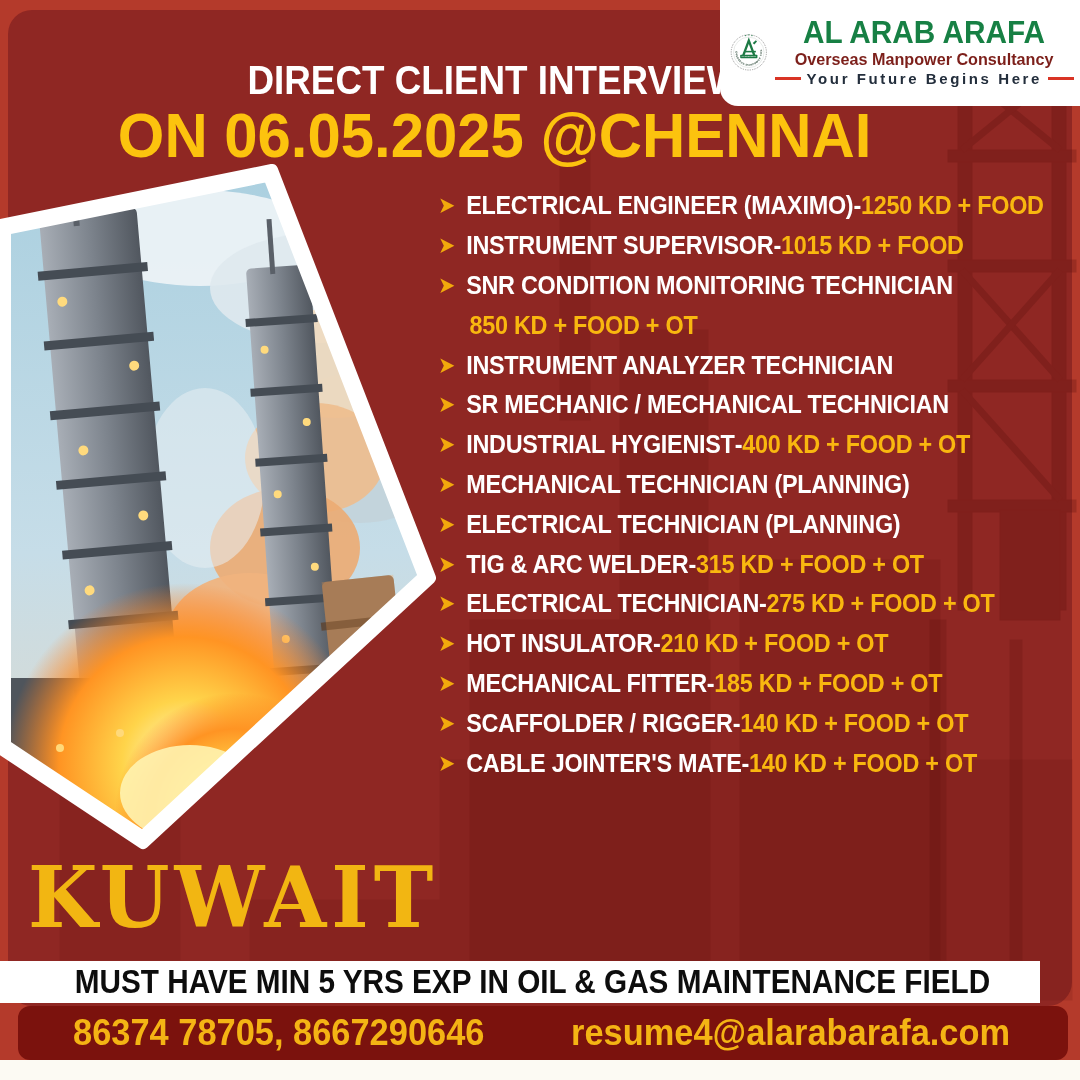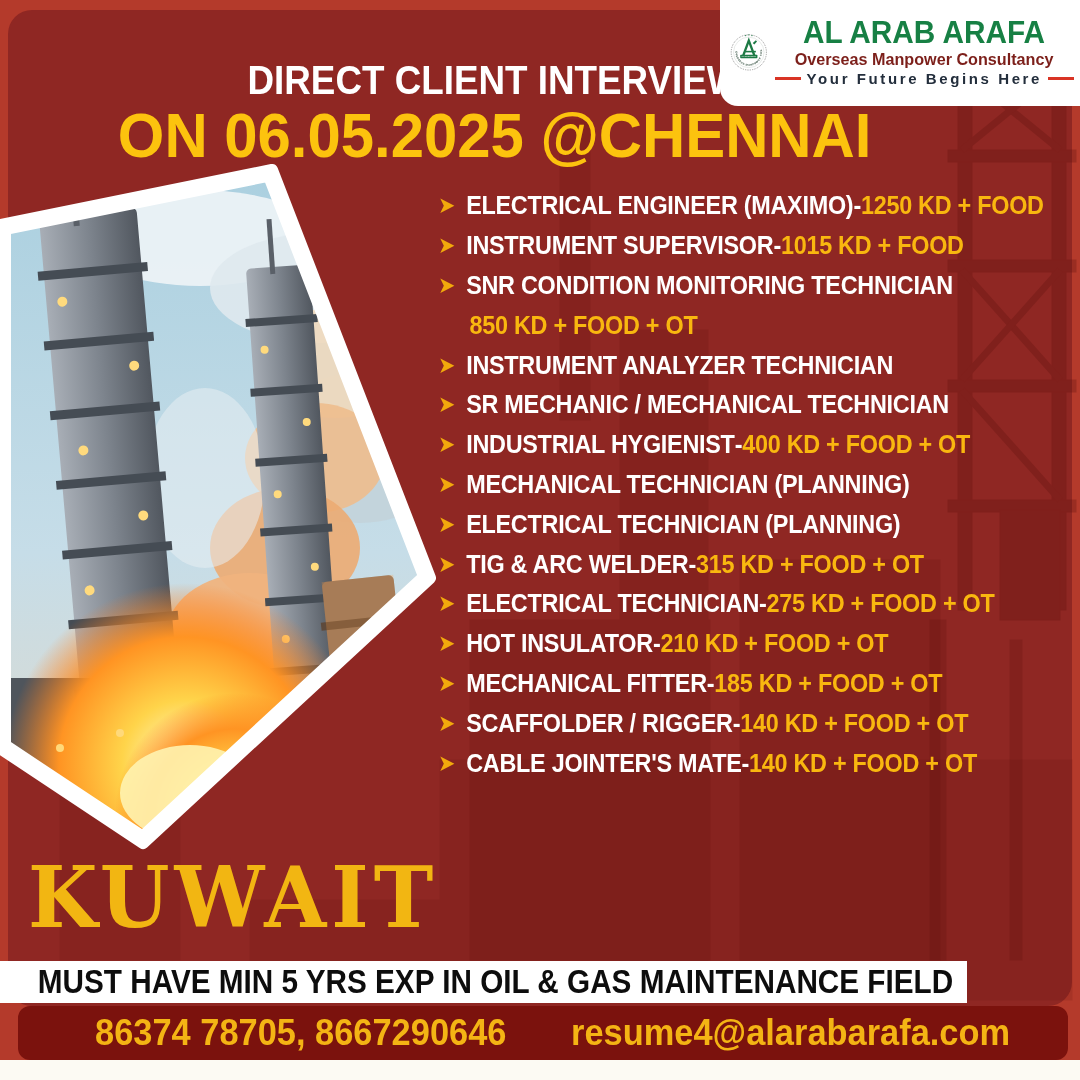--- a/index.html
+++ b/index.html
@@ -42,23 +42,23 @@
   .jt{color:#fff;font-size:26px;font-weight:bold;letter-spacing:-0.3px;}
   .sal{color:var(--accent-yellow);font-size:26px;font-weight:bold;letter-spacing:-0.3px;}
   .sal2 .cond{padding-left:35px;}
 
   
   .kuwait{position:absolute;left:28px;top:848px;z-index:5;color:#f2b612;
     font-family:"DejaVu Serif",serif;font-weight:bold;font-size:80px;letter-spacing:5px;
     display:inline-block;transform:scaleY(1.05);transform-origin:0 0;white-space:nowrap;}
 
   
-  .expbar{position:absolute;left:0;top:961px;width:967px;height:42px;background:var(--bar-white);z-index:7;display:flex;align-items:center;justify-content:center;padding-left:24px;}
+  .expbar{position:absolute;left:0;top:961px;width:1040px;height:42px;background:var(--bar-white);z-index:7;display:flex;align-items:center;justify-content:center;padding-left:24px;}
   .expbar span{color:#0d0d0d;font-size:33px;font-weight:bold;display:inline-block;transform:scaleX(.9);white-space:nowrap;}
-  .contactbar{position:absolute;left:18px;top:1006px;width:1050px;height:54px;background:var(--contact-maroon);border-radius:12px;z-index:8;display:flex;align-items:center;justify-content:flex-end;padding:0 58px 0 55px;}
+  .contactbar{position:absolute;left:18px;top:1006px;width:1050px;height:54px;background:var(--contact-maroon);border-radius:12px;z-index:8;display:flex;align-items:center;justify-content:space-between;padding:0 58px 0 55px;}
   .contactbar span{color:#f4b414;font-size:37px;font-weight:bold;display:inline-block;transform:scaleX(.93);white-space:nowrap;}
   .contactbar .ph{transform-origin:0 50%;}
   .contactbar .em{transform-origin:100% 50%;}
   .bottomstrip{position:absolute;left:0;top:1060px;width:1080px;height:20px;background:#fcfaf3;z-index:7;}
 
   
   .photo{position:absolute;left:0;top:148px;width:452px;height:736px;z-index:4;}
 </style>
 </head>
 <body>

